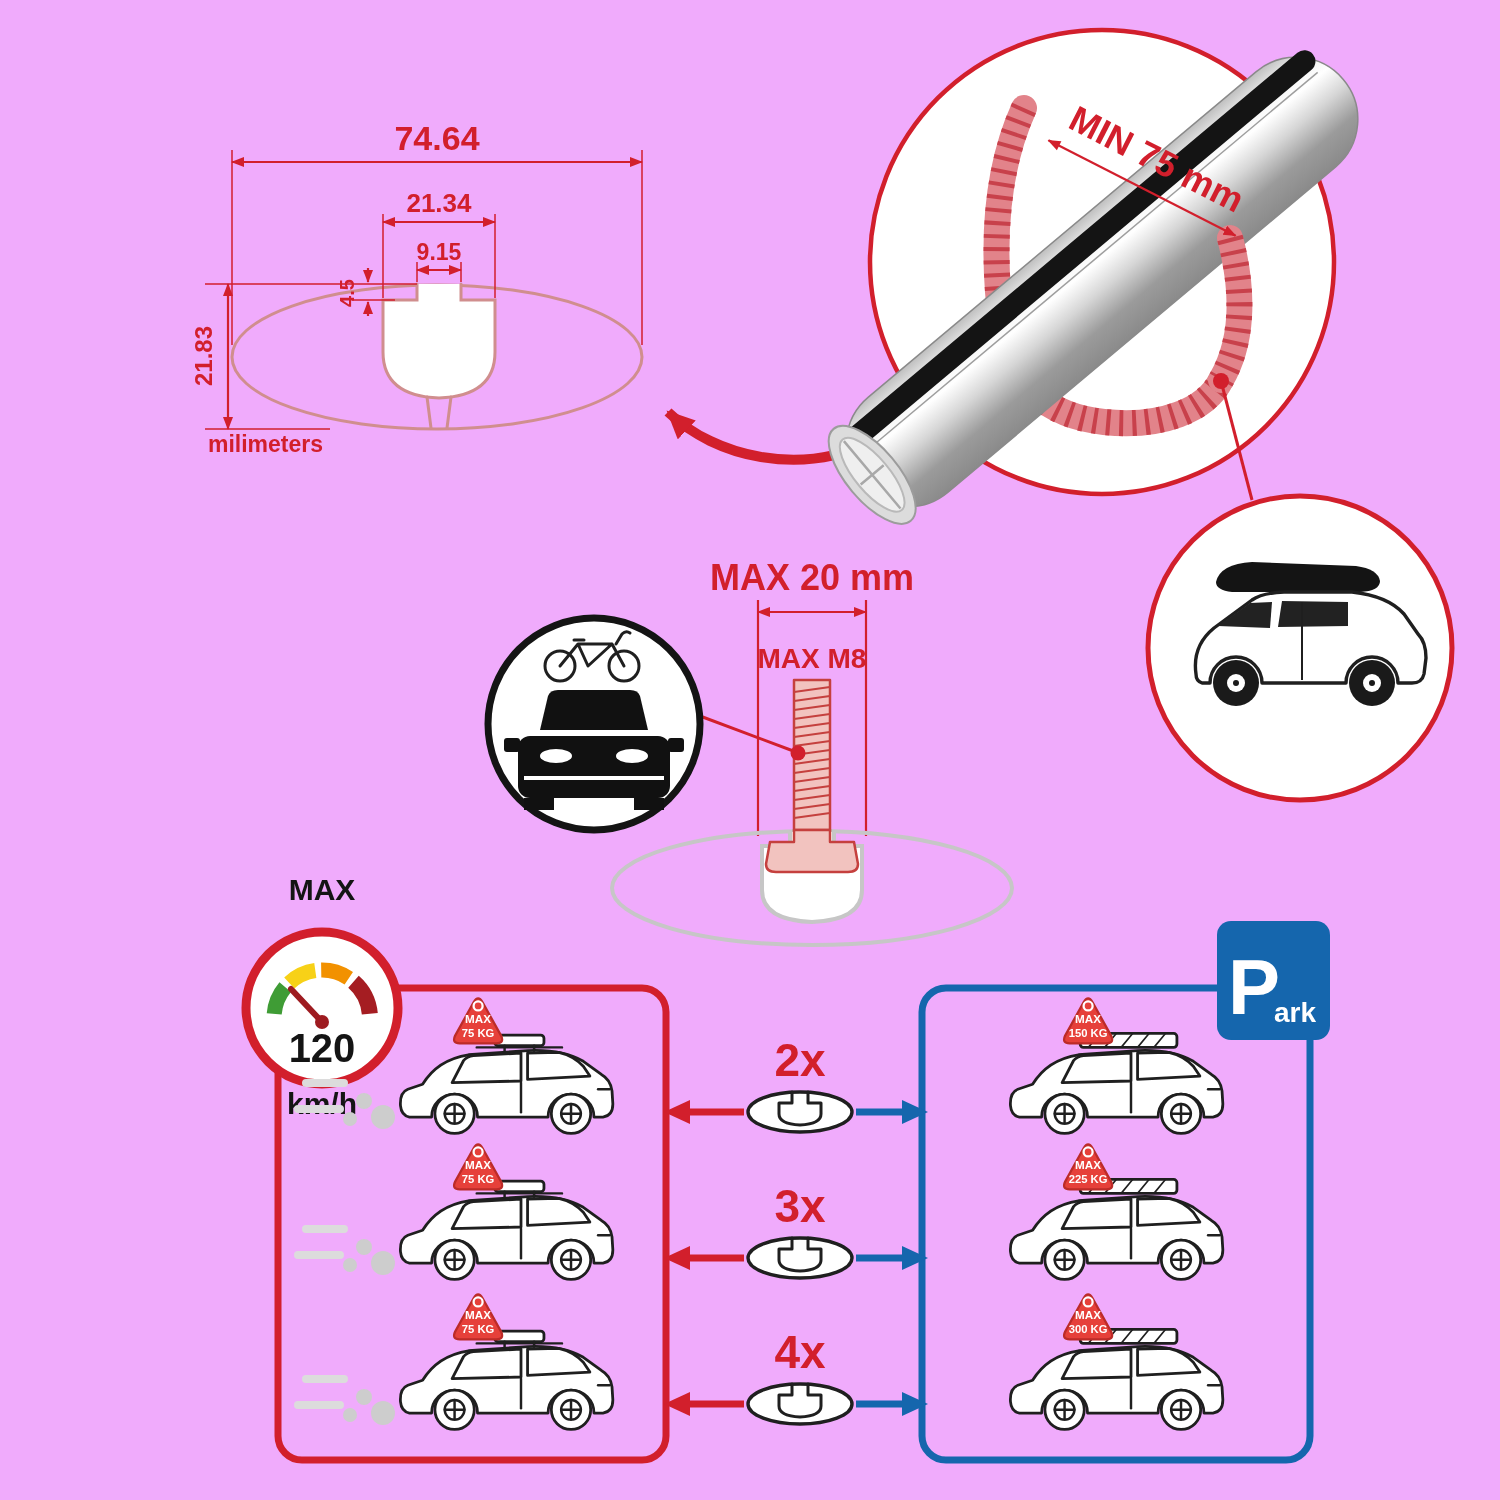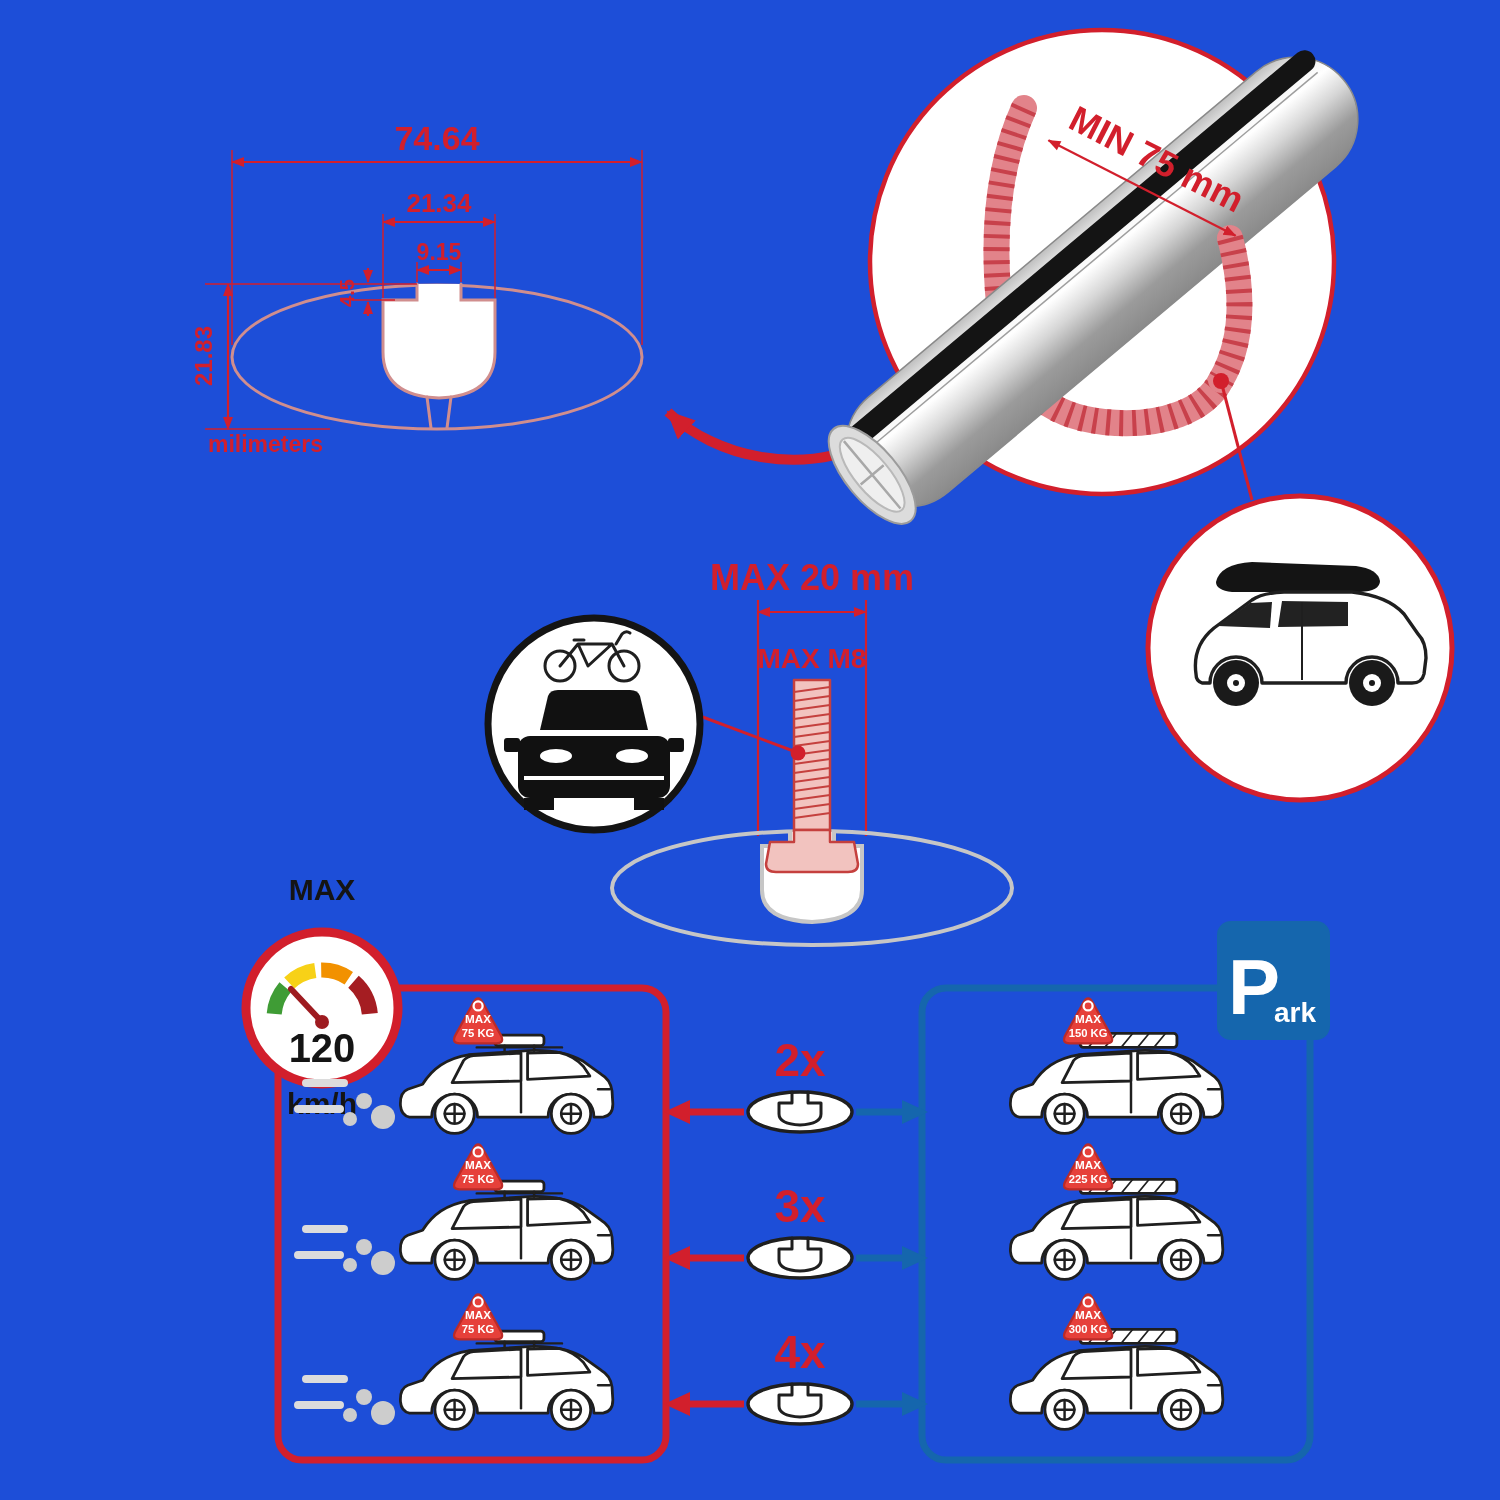--- a/index.html
+++ b/index.html
@@ -1,16 +1,16 @@
 <!DOCTYPE html>
 <html><head>
 <meta charset="utf-8">
 <style>
   html,body{margin:0;padding:0;background:#ffffff;}
-  .stage{width:1500px;height:1500px;position:relative;background:#1d4ed8;}
+  .stage{width:1500px;height:1500px;position:relative;background:#f0abfc;}
   svg{display:block;}
   svg text{font-family:"Liberation Sans",sans-serif;}
   .mid{text-anchor:middle;}
   .tr{fill:#d21f2c;font-weight:bold;}
   .tb{fill:#141414;font-weight:bold;}
   .tw{fill:#ffffff;font-weight:bold;}
   .lnp{stroke:#d08e8e;stroke-width:3;fill:none;stroke-linecap:round;}
   .lnd{stroke:#d21f2c;stroke-width:2.2;fill:none;}
   .lnt{stroke:#d21f2c;stroke-width:1.5;fill:none;}
   .lng{stroke:#c6c6c6;stroke-width:4;fill:none;stroke-linecap:round;}

